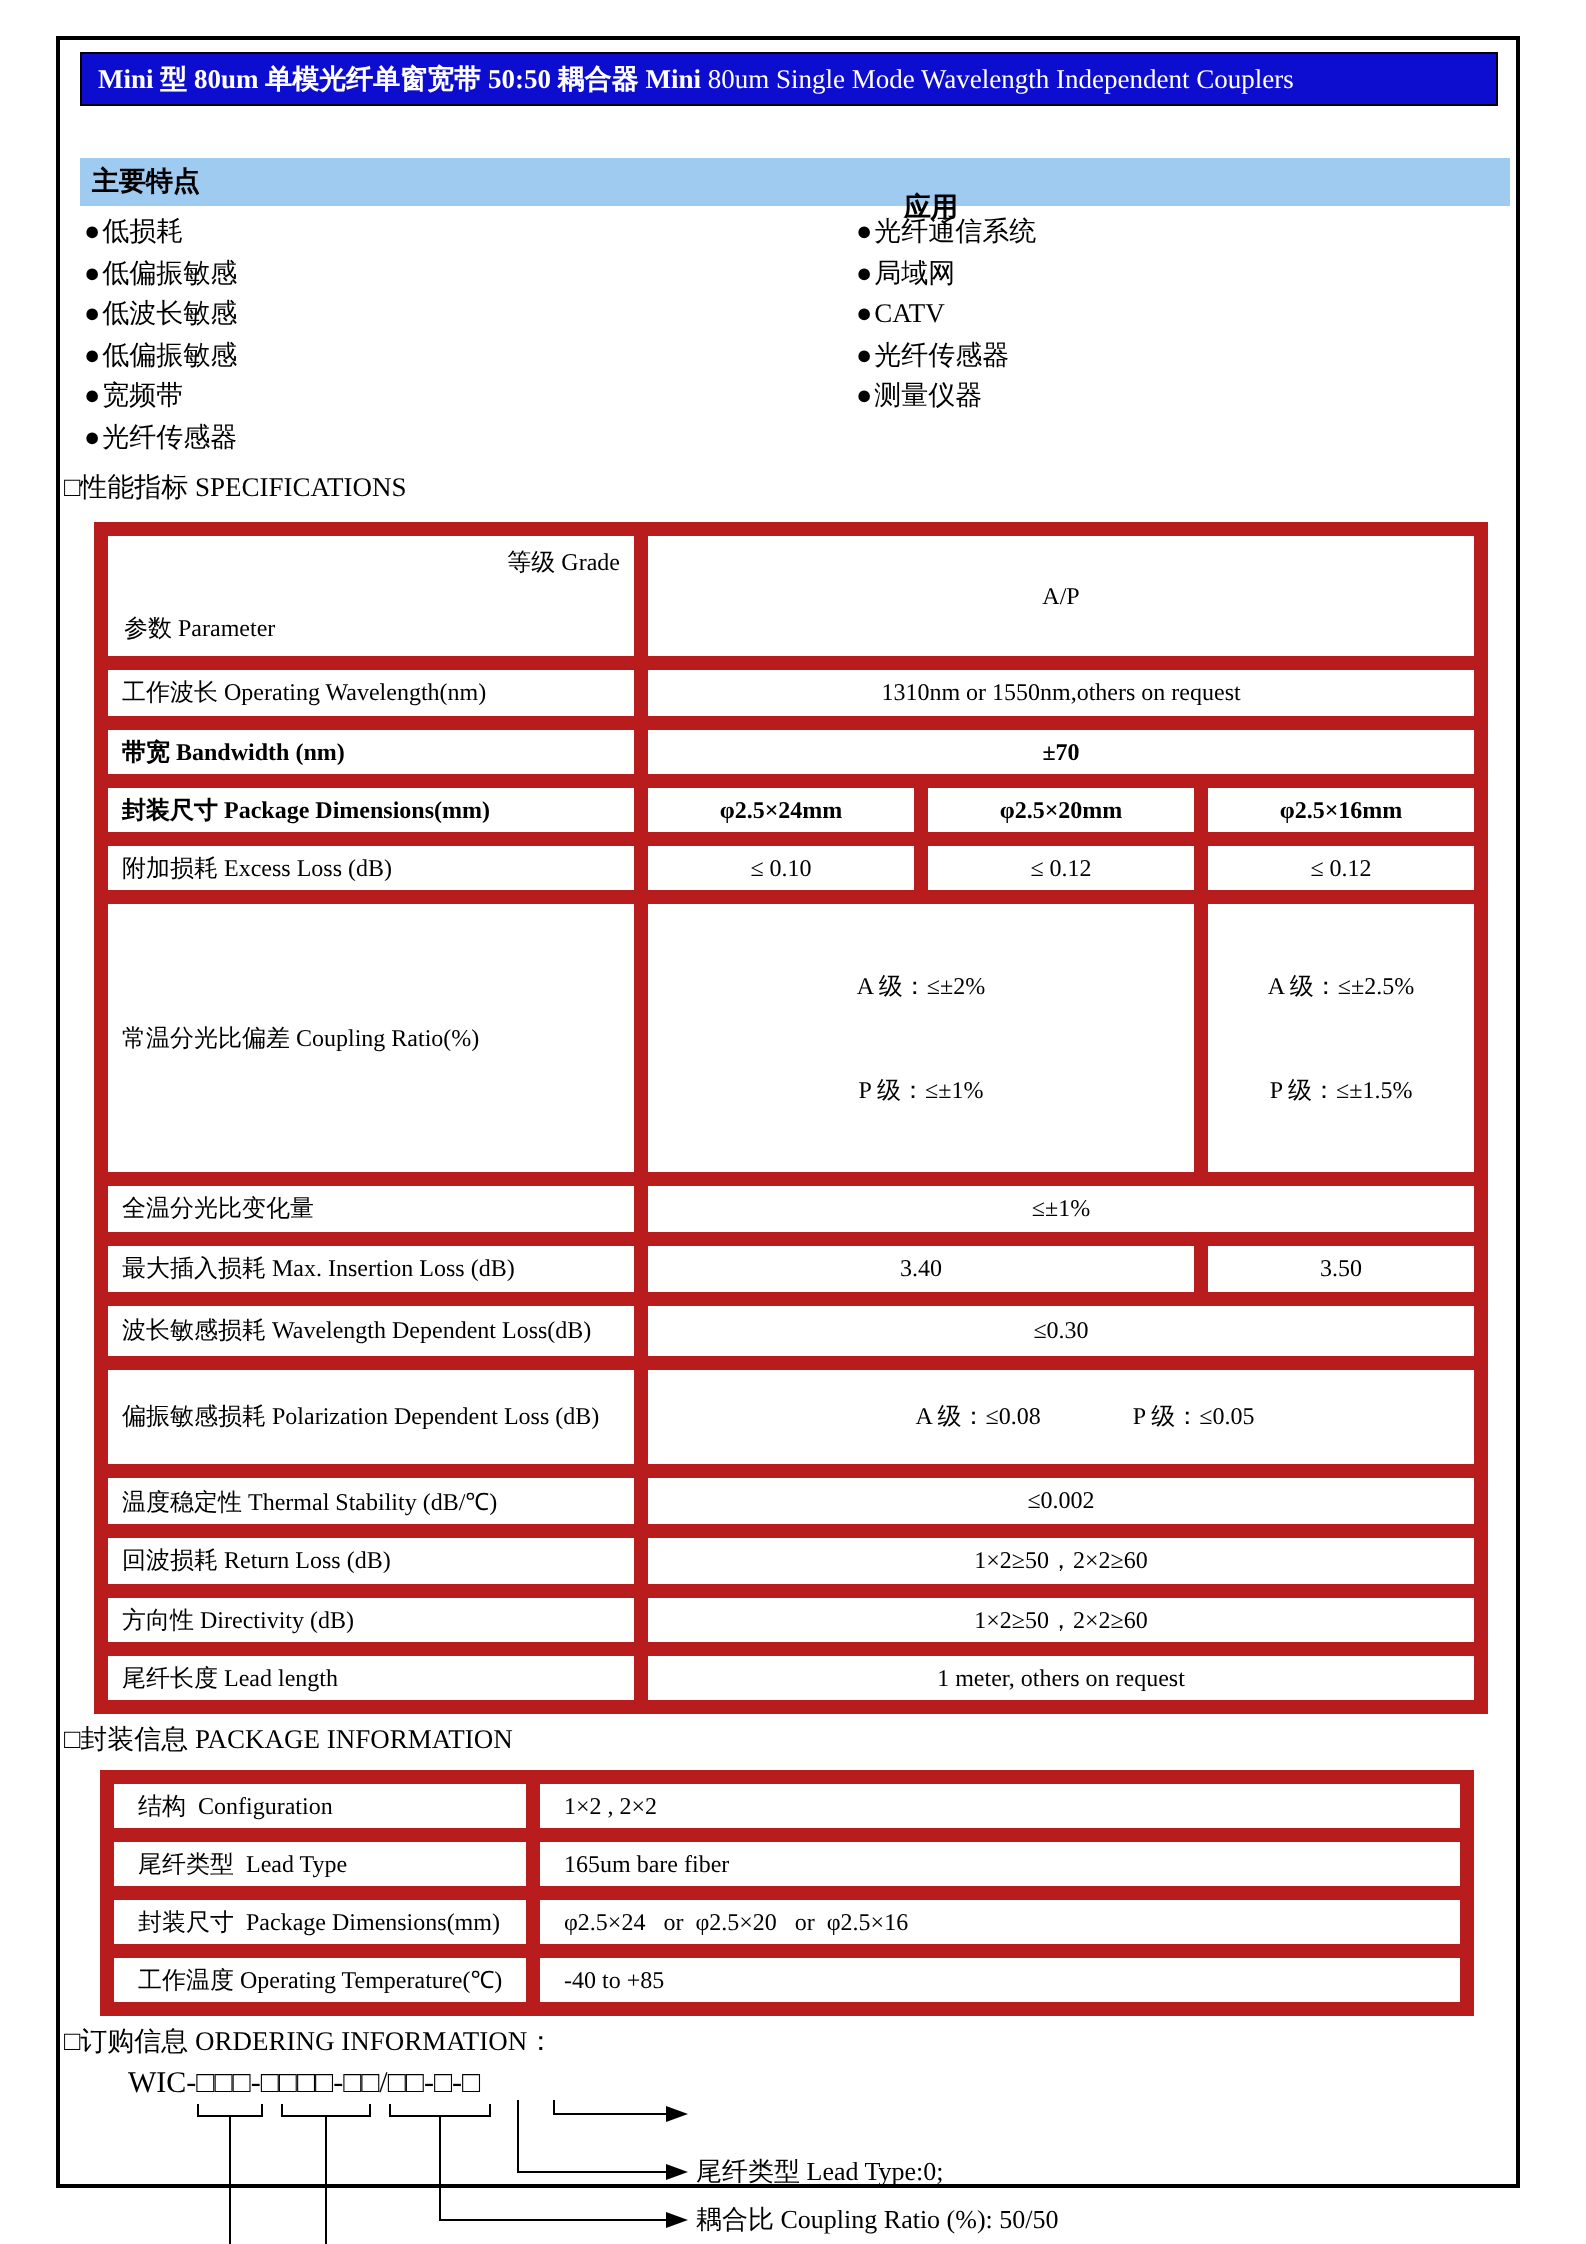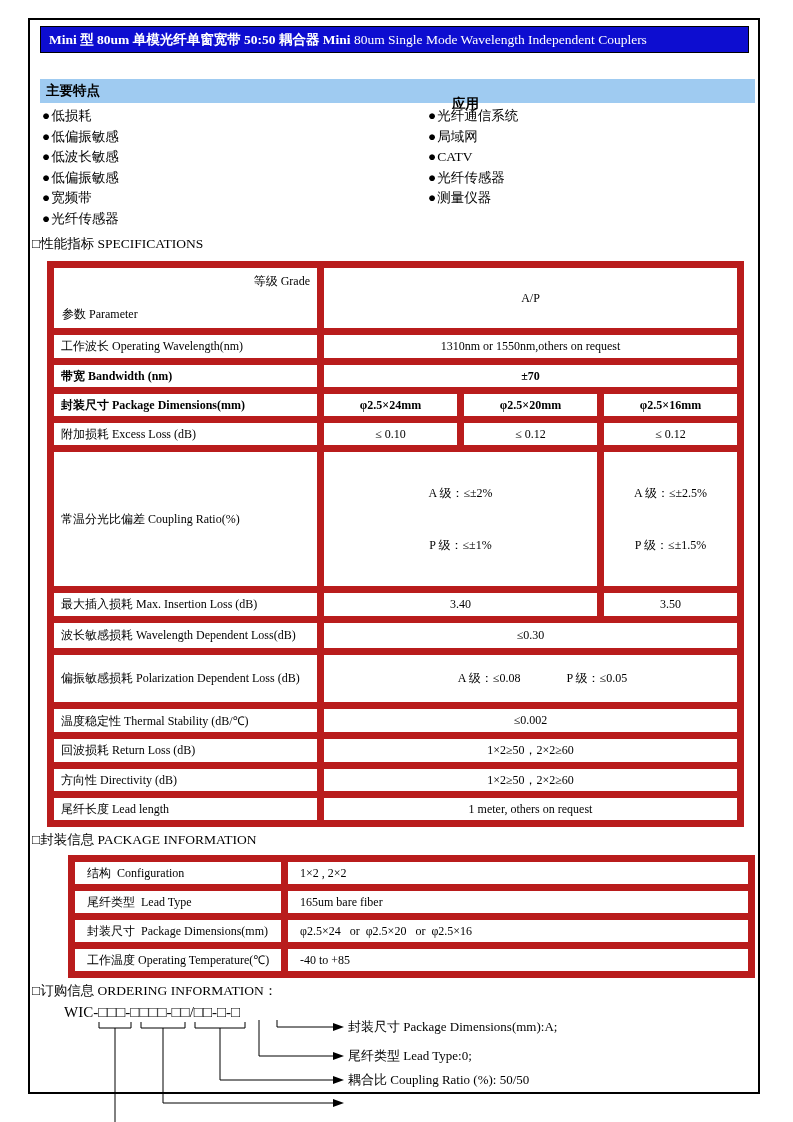--- a/index.html
+++ b/index.html
@@ -37,21 +37,21 @@
   td{border:7px solid #b91c1c;font-size:12px;padding:0 4px;text-align:center;
      box-sizing:border-box;overflow:hidden;white-space:pre-wrap;}
   .spec-table{margin:8px 0 0 17px;width:690px;}
   .spec-table td.lbl{text-align:left;padding-left:7px;white-space:nowrap;}
   .bold{font-weight:bold;}
   .hdr-cell{position:relative;}
   .hdr-grade{position:absolute;top:5px;right:7px;}
   .hdr-param{position:absolute;bottom:5px;left:8px;}
   .two-line{line-height:22px;}
   .pdl-gap{margin-left:46px;}
-  .pkg-table{margin:6px 0 0 38px;width:680px;padding-left:20px;}
+  .pkg-table{margin:6px 0 0 20px;width:680px;padding-left:20px;}
   .pkg-table td{text-align:left;padding-left:12px;height:29px;white-space:pre-wrap;}
   .ordering-block{position:relative;height:136px;margin-top:2px;}
   .order-code{position:absolute;left:34px;top:2px;font-size:15px;white-space:nowrap;}
   .order-svg{position:absolute;left:0;top:0;}
   .order-label{position:absolute;left:318px;font-size:13px;line-height:18px;white-space:nowrap;}
   .ol-0{top:16px;} .ol-1{top:45px;} .ol-2{top:69px;}
 </style>
 </head>
 <body>
 
@@ -124,20 +124,24 @@
     <tr style="height:54px">
       <td class="lbl">常温分光比偏差 Coupling Ratio(%)</td>
       <td colspan="2">
         <div class="two-line">A 级：≤±2%</div>
         <div class="two-line">P 级：≤±1%</div>
       </td>
       <td>
         <div class="two-line">A 级：≤±2.5%</div>
         <div class="two-line">P 级：≤±1.5%</div>
       </td>
+    </tr>
+    <tr style="height:30px">
+      <td class="lbl">全温分光比变化量</td>
+      <td colspan="3">≤±1%</td>
     </tr>
     <tr style="height:30px">
       <td class="lbl">最大插入损耗 Max. Insertion Loss (dB)</td>
       <td colspan="2">3.40</td>
       <td>3.50</td>
     </tr>
     <tr style="height:32px">
       <td class="lbl">波长敏感损耗  Wavelength Dependent Loss(dB)</td>
       <td colspan="3">≤0.30</td>
     </tr>
@@ -209,19 +213,18 @@
       </g>
       <g fill="#000">
         <polygon points="303,21 303,29 314,25"></polygon>
         <polygon points="303,50 303,58 314,54"></polygon>
         <polygon points="303,74 303,82 314,78"></polygon>
         <polygon points="303,97 303,105 314,101"></polygon>
         <polygon points="303,120 303,128 314,124"></polygon>
       </g>
     </svg>
     <div class="order-code">WIC-□□□-□□□□-□□/□□-□-□</div>
-    <div class="order-label ol-0">封装尺寸 Package Dimensions(mm):A;</div>
     <div class="order-label ol-1">尾纤类型 Lead Type:0;</div>
     <div class="order-label ol-2">耦合比 Coupling Ratio (%): 50/50</div>
 
   </div>
 
 </div>
 
 </body></html>

